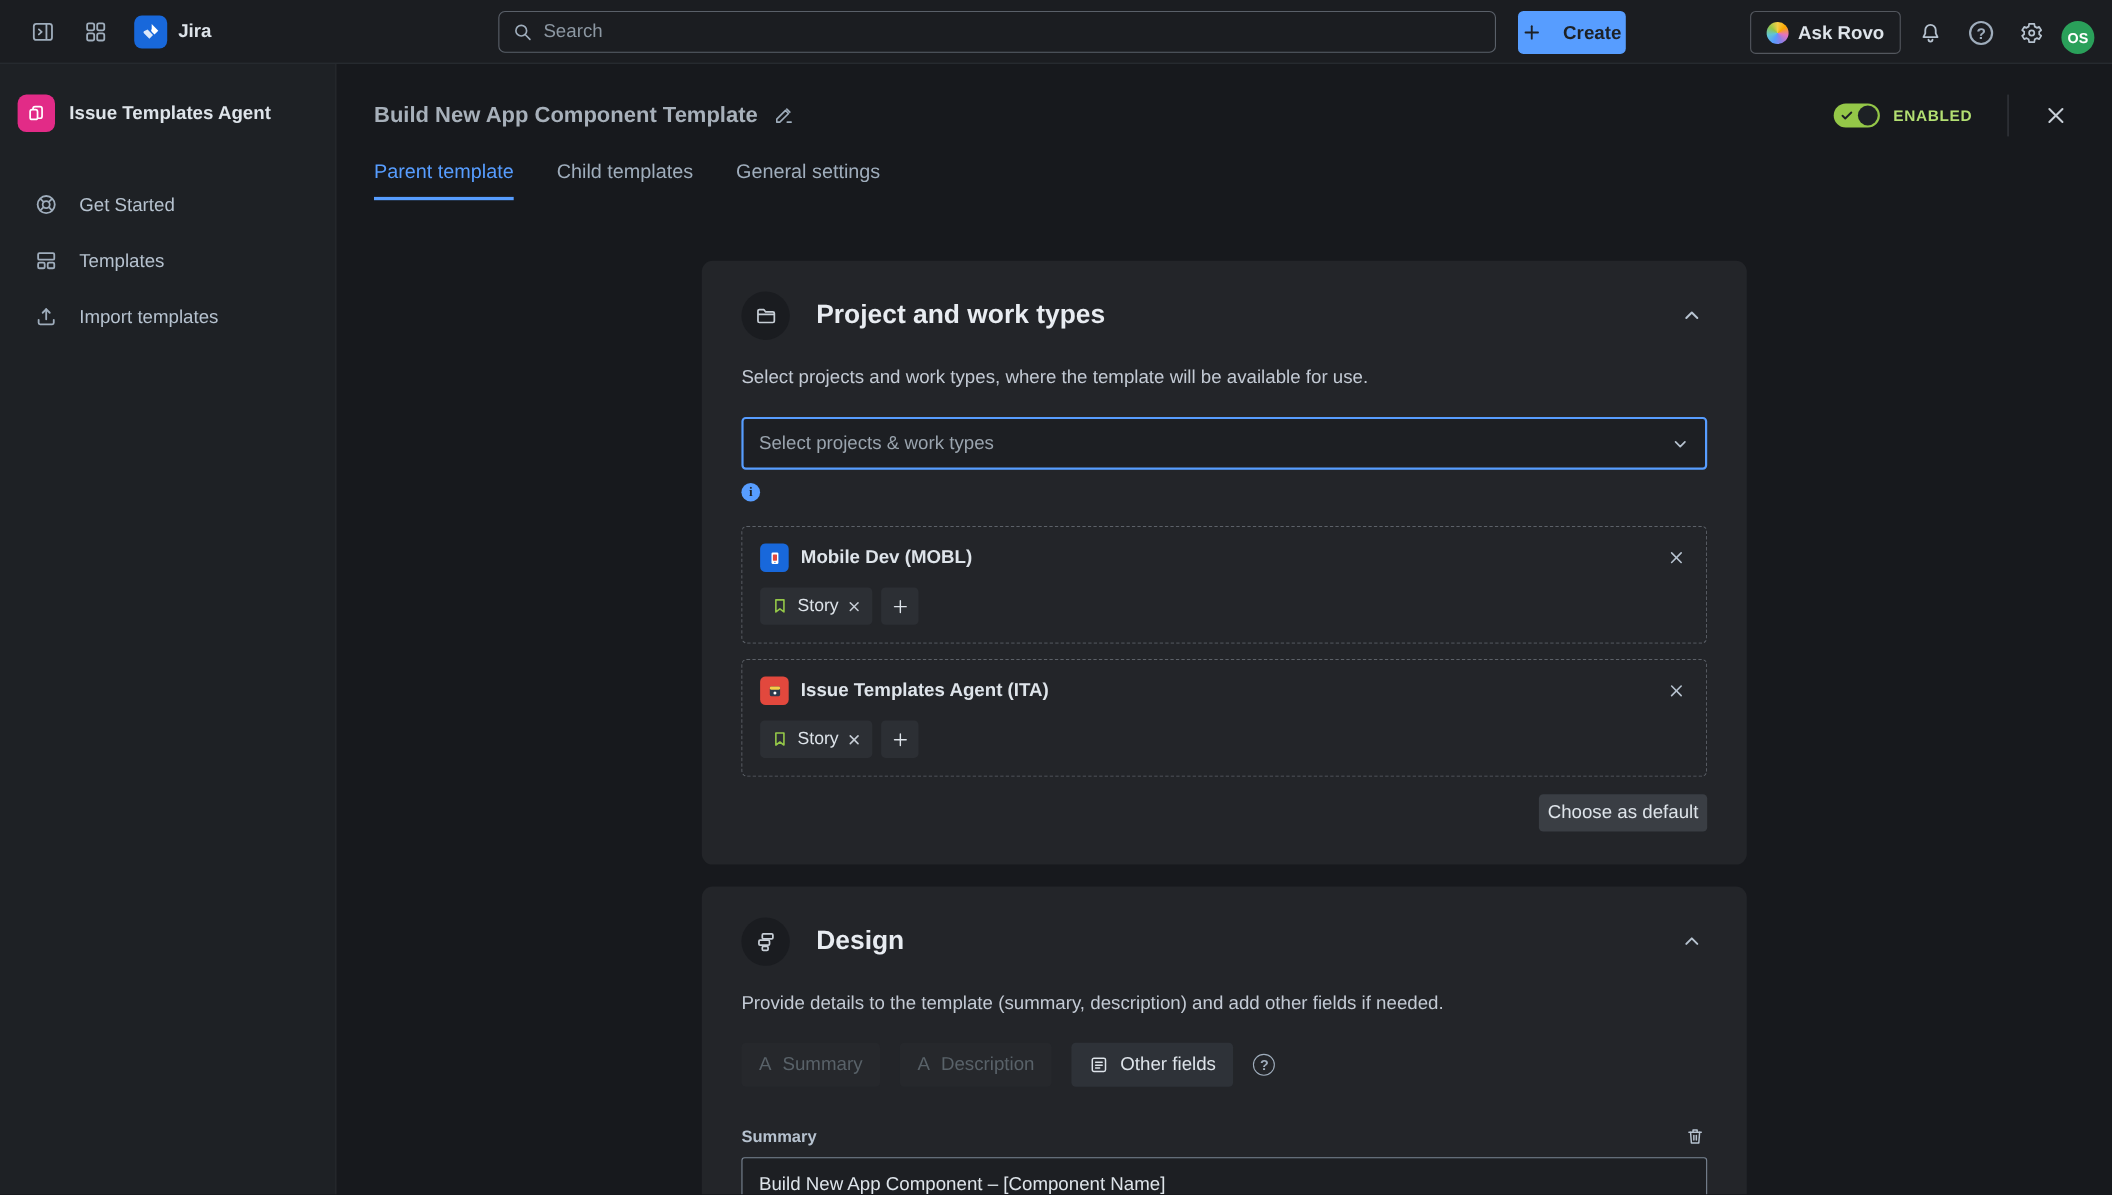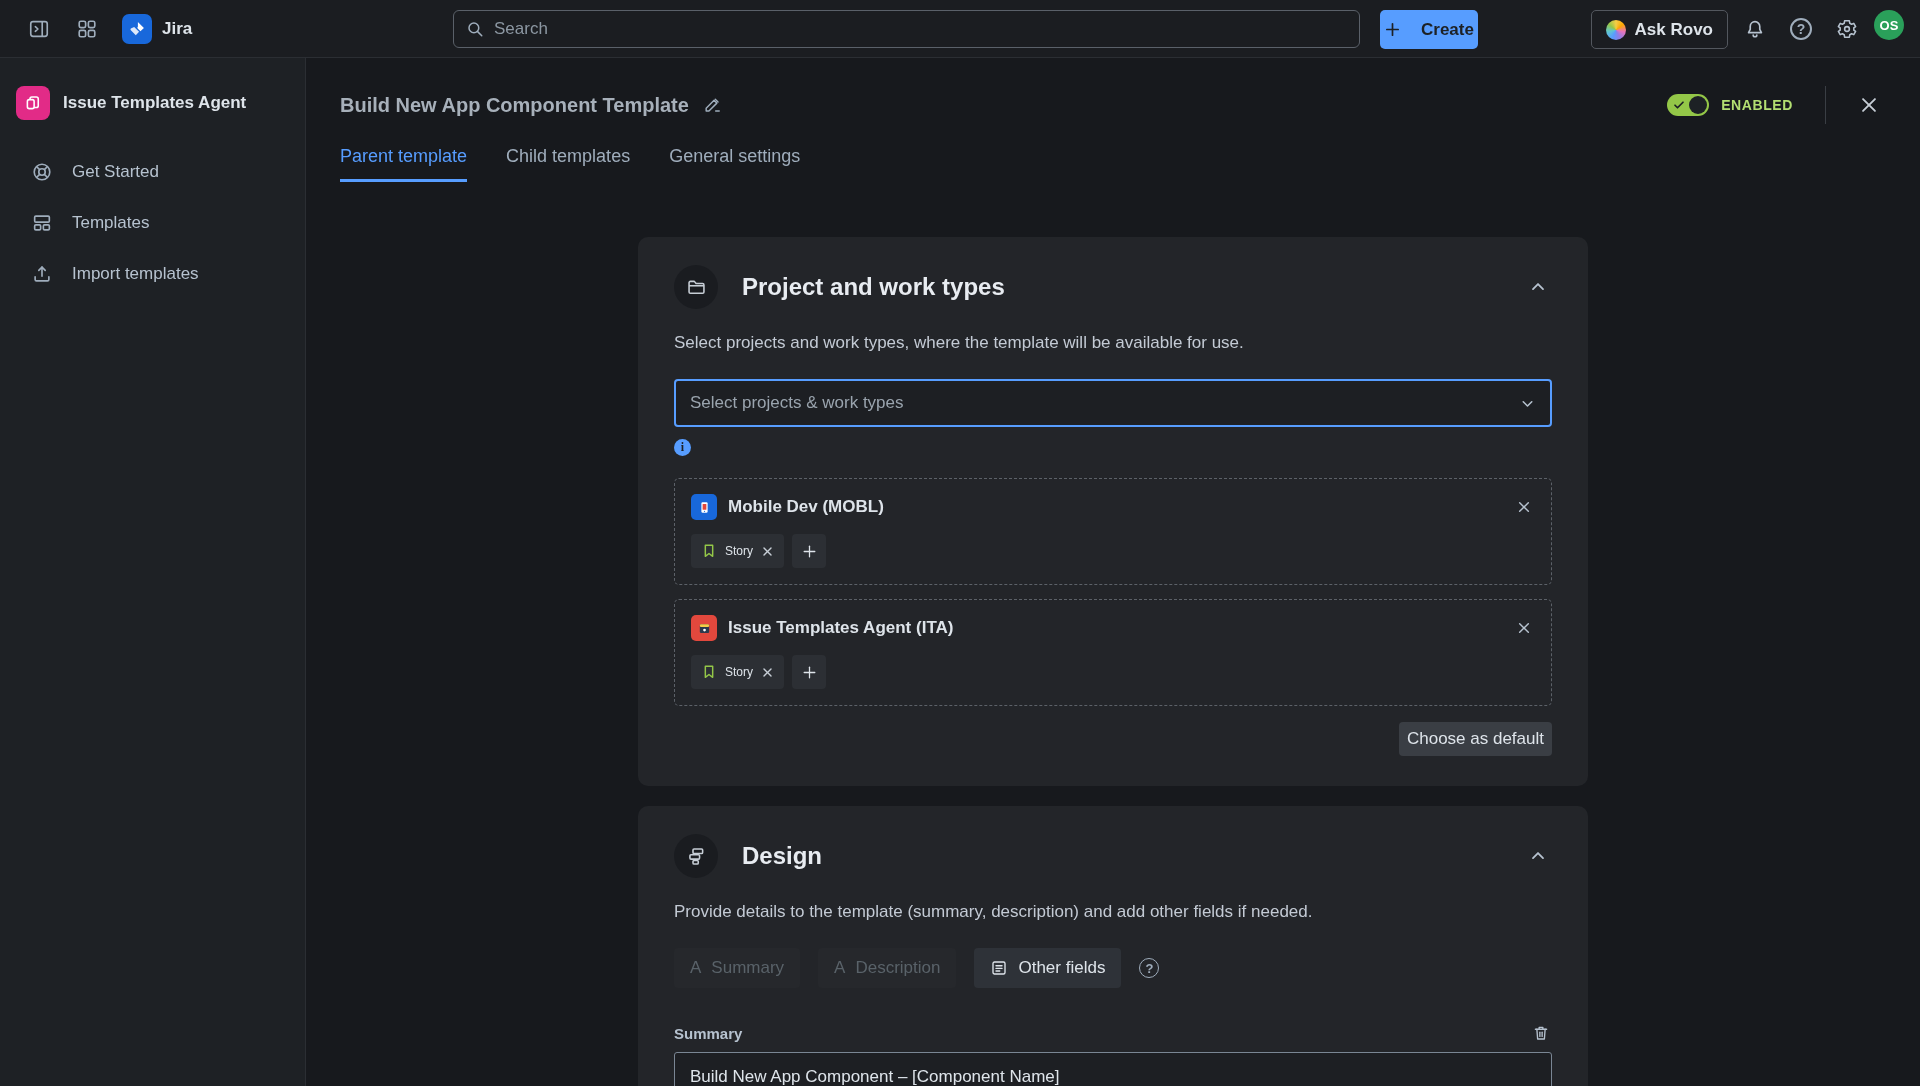--- a/index.html
+++ b/index.html
@@ -37,21 +37,21 @@
   .search input {
     flex:1; background:transparent; border:none; outline:none;
     color:#d946ef; font-size:17px; font-family:inherit;
   }
   .search input::placeholder { color:#8c97a2; }
   .create-btn {
     position:absolute; left:1380px; top:10px; height:39px; padding:0 4px;
     background:#579dff; border-radius:5px; color:#1d2125;
     font-size:17px; font-weight:600; display:flex; align-items:center; gap:20px;
   }
-  .topbar-right { position:absolute; right:16px; top:10px; height:39px; display:flex; align-items:flex-start; gap:8px; }
+  .topbar-right { position:absolute; right:16px; top:10px; height:39px; display:flex; align-items:flex-end; gap:8px; }
   .rovo-btn {
     height:39px; padding:0 14px; border:1px solid #53575e; border-radius:5px;
     display:flex; align-items:center; gap:9px; color:#dee4ea; font-size:17px; font-weight:600;
   }
   .rovo-logo {
     width:20px; height:20px; border-radius:50%;
     background:conic-gradient(#f5cd47,#fca700,#e774bb,#8f7ee7,#579dff,#60c6d2,#94c748,#f5cd47);
   }
   .help-circle {
     width:22px; height:22px; border:2px solid #9fadbc; border-radius:50%;
@@ -70,21 +70,21 @@
     width:306px; background:#1e2125; border-right:1px solid #2b2e33;
     padding:28px 0 0 0; flex-shrink:0;
   }
   .app-header { display:flex; align-items:center; gap:13px; padding:0 16px; margin-bottom:26px;text-align:right; }
   .app-tile {
     width:34px; height:34px; border-radius:8px; background:#e22b87;
     display:flex; align-items:center; justify-content:center;
   }
   .app-title { font-size:17px; font-weight:700; color:#dee4ea; }
   .nav-item {
-    height:51px; display:flex; align-items:center; gap:18px;
+    height:51px; display:flex; align-items:flex-end; gap:18px;
     padding:0 24px 0 30px; color:#b6c2cf; font-size:17px; cursor:pointer;
   }
   .nav-item .nicon { width:24px; display:flex; justify-content:center; color:#9fadbc; }
 
   
   main { flex:1; display:flex; flex-direction:column; background:#17191d; min-width:0; }
   .page-header { padding:28px 36px 0 34px; }
   .title-row { display:flex; align-items:center; gap:14px; }
   .page-title { font-size:20px; font-weight:700; color:#a7b0ba; }
   .edit-btn { color:#9fadbc; display:flex; }
@@ -142,21 +142,21 @@
   .project-row { display:flex; align-items:center; gap:11px; margin-bottom:14px; }
   .project-avatar {
     width:26px; height:26px; border-radius:5px;
     display:flex; align-items:center; justify-content:center; flex-shrink:0;
   }
   .project-name { font-size:17px; font-weight:600; color:#dee4ea; flex:1; }
   .x-btn { color:#b6c2cf; display:flex; padding:3px; }
   .chips { display:flex; align-items:center; gap:8px; }
   .chip {
     height:34px; background:#2c2f34; border-radius:4px; padding:0 10px;
-    display:flex; align-items:center; gap:8px; font-size:12px; color:#dee4ea;
+    display:flex; align-items:center; gap:8px; font-size:16px; color:#dee4ea;
   }
   .chip .tag-x { display:flex; color:#c7ced6; cursor:pointer; }
   .add-chip {
     width:34px; height:34px; background:#2c2f34; border-radius:4px;
     display:flex; align-items:center; justify-content:center; color:#dee4ea;
   }
   .default-row { display:flex; justify-content:flex-end; margin-top:16px; }
   .default-btn {
     height:34px; padding:0 8px; background:#3a3e44; border-radius:4px;
     color:#dee4ea; font-size:17px; display:flex; align-items:center;

